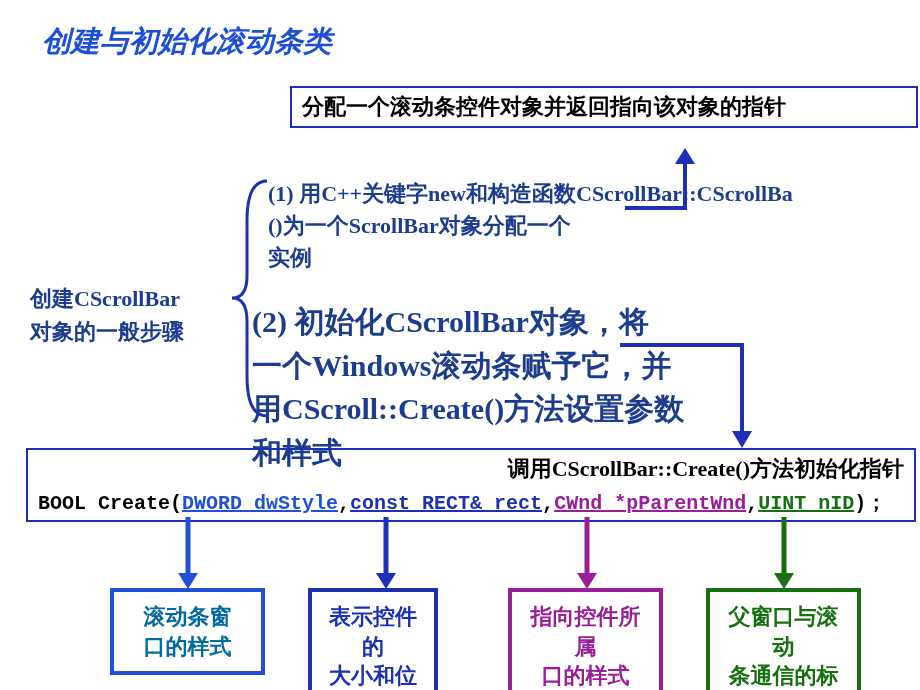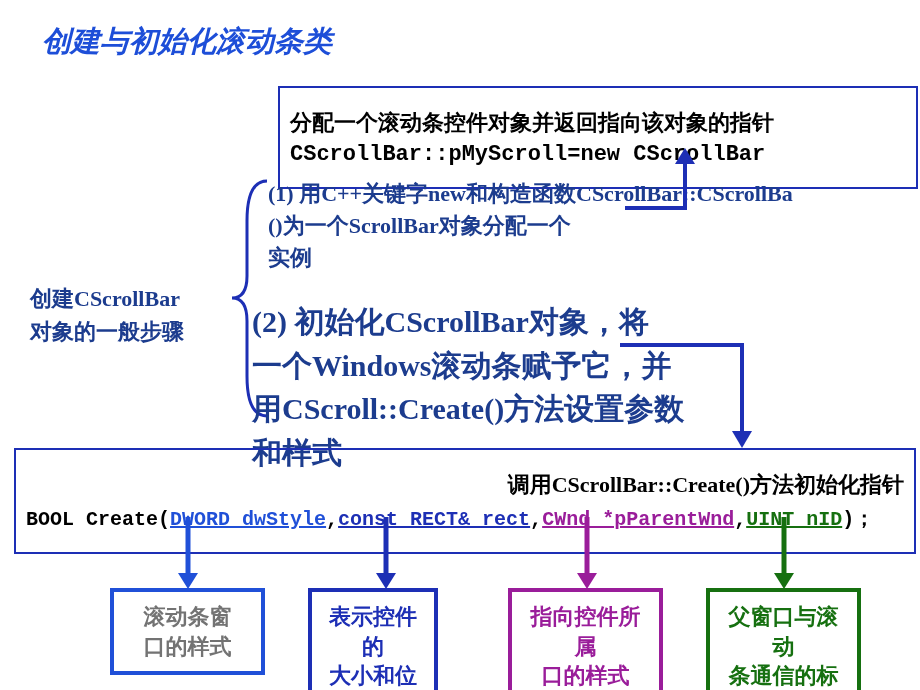--- a/index.html
+++ b/index.html
@@ -16,21 +16,22 @@
     top: 22px;
     left: 42px;
     color: #1d4ed8;
     font-size: 29px;
     font-weight: bold;
     font-style: italic;
   }
   .box {
     position: absolute;
     border: 2.5px solid;
-    padding: 20px 10px;
+    padding: 4px 10px;
+    margin-left: 12px;
   }
   .box1 {
     top: 86px;
     left: 278px;
     right: 2px;
     border-color: #1d2fb5;
   }
   .box1-line1 {
     font-size: 22px;
     font-weight: bold;
@@ -105,37 +106,36 @@
   .semi { color: #000; }
   .bottom-box {
     position: absolute;
     border: 4px solid;
     text-align: center;
     font-size: 22px;
     font-weight: bold;
     padding: 10px 8px;
     line-height: 1.35;
   }
-  .bb1 { top: 588px; left: 110px; width: 155px; border-color: #2050d8; color: #737373; }
+  .bb1 { top: 588px; left: 110px; width: 155px; border-color: #2050d8; color: #0369a1; }
   .bb2 { top: 588px; left: 308px; width: 130px; border-color: #1d2fb5; color: #1d2fb5; }
   .bb3 { top: 588px; left: 508px; width: 155px; border-color: #9a1d9a; color: #9a1d9a; }
   .bb4 { top: 588px; left: 706px; width: 155px; border-color: #167010; color: #167010; }
   svg.arrow {
     position: absolute;
     overflow: visible;
   }
 </style>
 </head>
 <body>
 
 <div class="title">创建与初始化滚动条类</div>
 
 <div class="box box1">
   <div class="box1-line1">分配一个滚动条控件对象并返回指向该对象的指针</div>
-  <div class="box1-line2">CScrollBar::pMyScroll=new CScrollBar</div>
 </div>
 
 <div class="left-label">
   <span>创建CScrollBar</span><br>
   <span>对象的一般步骤</span>
 </div>
 
 <svg class="brace" viewBox="0 0 50 245" fill="none" stroke="#1d2fb5" stroke-width="3">
   <path d="M 42 5 Q 22 5 22 45 L 22 100 Q 22 122 7 122 Q 22 122 22 145 L 22 200 Q 22 240 42 240"></path>
 </svg>

